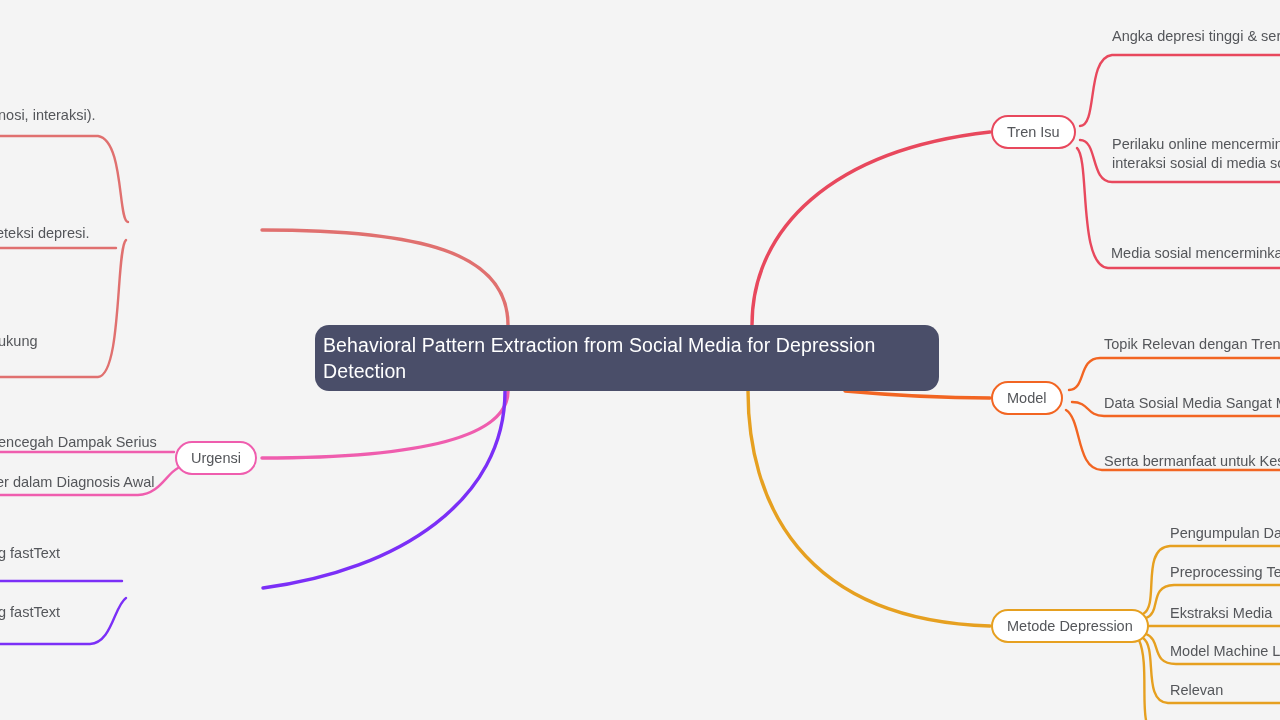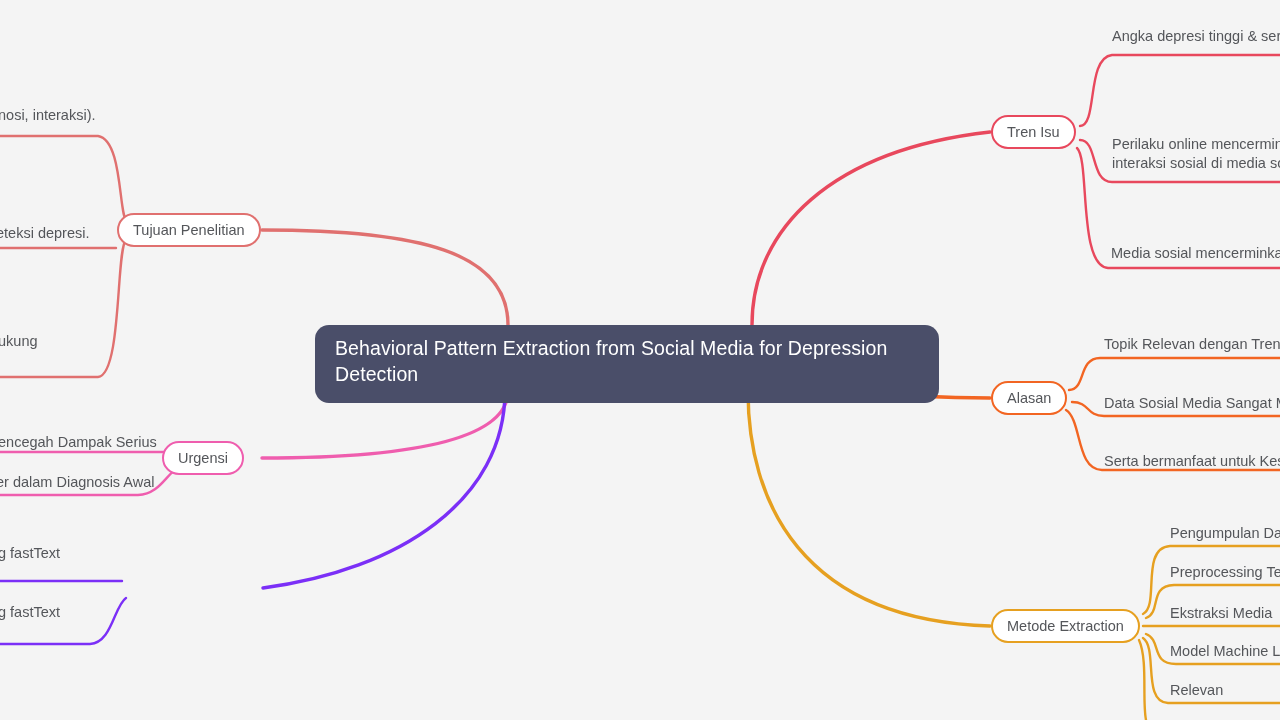--- a/index.html
+++ b/index.html
@@ -28,26 +28,27 @@
     height: 720px;
     pointer-events: none;
   }
 
   
   .central-node {
     position: absolute;
     left: 315px;
     top: 325px;
     width: 624px;
-    height: 78px;
+    height: 66px;
     background: #4a4e69;
     border-radius: 14px;
     box-sizing: border-box;
-    padding: 10px 20px;
+    padding: 10px 8px;
     display: flex;
+    align-items: center;
     z-index: 5;
   }
   .central-node-label {
     color: #ffffff;
     font-size: 19.5px;
     line-height: 26px;
     letter-spacing: 0.1px;
     font-family: "Liberation Sans", sans-serif;
   }
 
@@ -171,32 +172,29 @@
 
   <div class="central-node">
     <span class="central-node-label">Behavioral Pattern Extraction from Social Media for Depression Detection</span>
   </div>
 
   <div class="branch-node" style="left:991px; top:115px; border-color:#e8485d;">
     <span class="branch-node-label">Tren Isu</span>
   </div>
 
   <div class="branch-node" style="left:991px; top:381px; border-color:#f26522;">
-    <span class="branch-node-label">Alasan</span>
+    <span class="branch-node-label">Model</span>
   </div>
 
   <div class="branch-node" style="left:991px; top:609px; border-color:#e6a020;">
-    <span class="branch-node-label">Metode Extraction</span>
-  </div>
-
-  <div class="branch-node" style="left:117px; top:213px; border-color:#e0706f;">
-    <span class="branch-node-label">Tujuan Penelitian</span>
-  </div>
-
-  <div class="branch-node" style="left:162px; top:441px; border-color:#ef5dae;">
+    <span class="branch-node-label">Metode Depression</span>
+  </div>
+
+
+  <div class="branch-node" style="left:175px; top:441px; border-color:#ef5dae;">
     <span class="branch-node-label">Urgensi</span>
   </div>
 
 
   <div class="leaf right" style="left:1112px; top:27px;">Angka depresi tinggi &amp; sering</div>
 
   <div class="leaf right wrap" style="left:1112px; top:135px; width:200px;">Perilaku online mencerminkan
 interaksi sosial di media sosi</div>
 
   <div class="leaf right" style="left:1111px; top:244px;">Media sosial mencerminkan</div>

